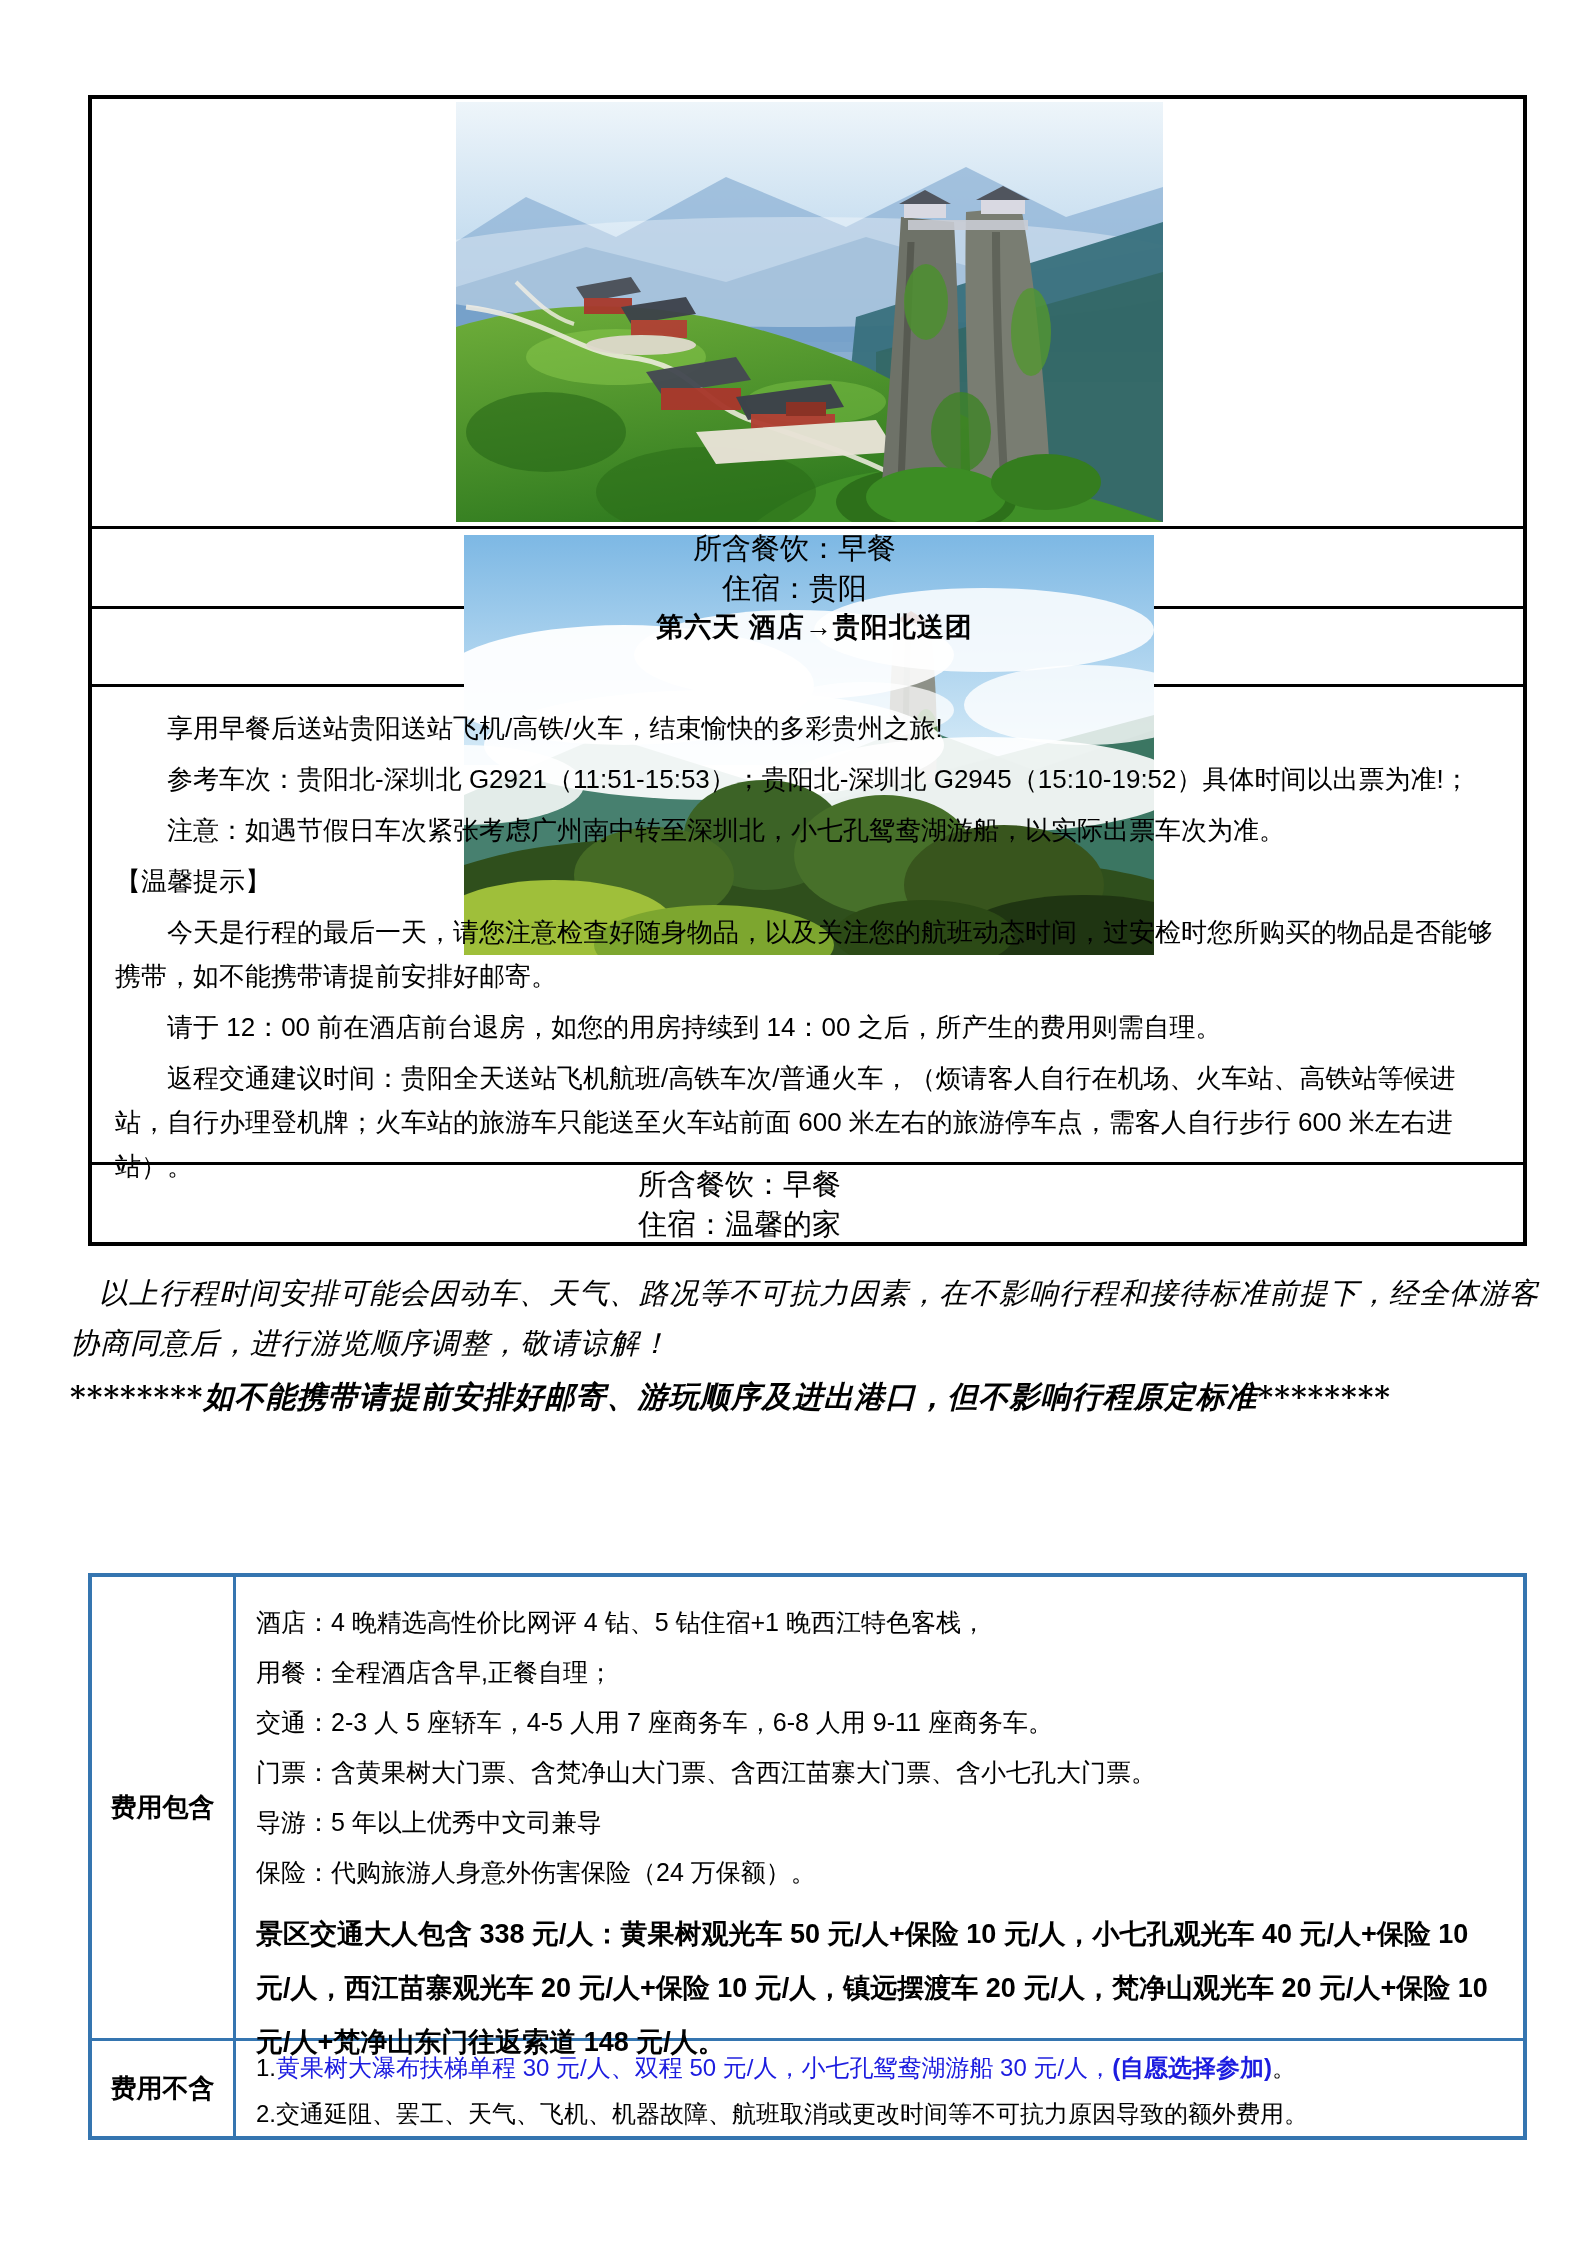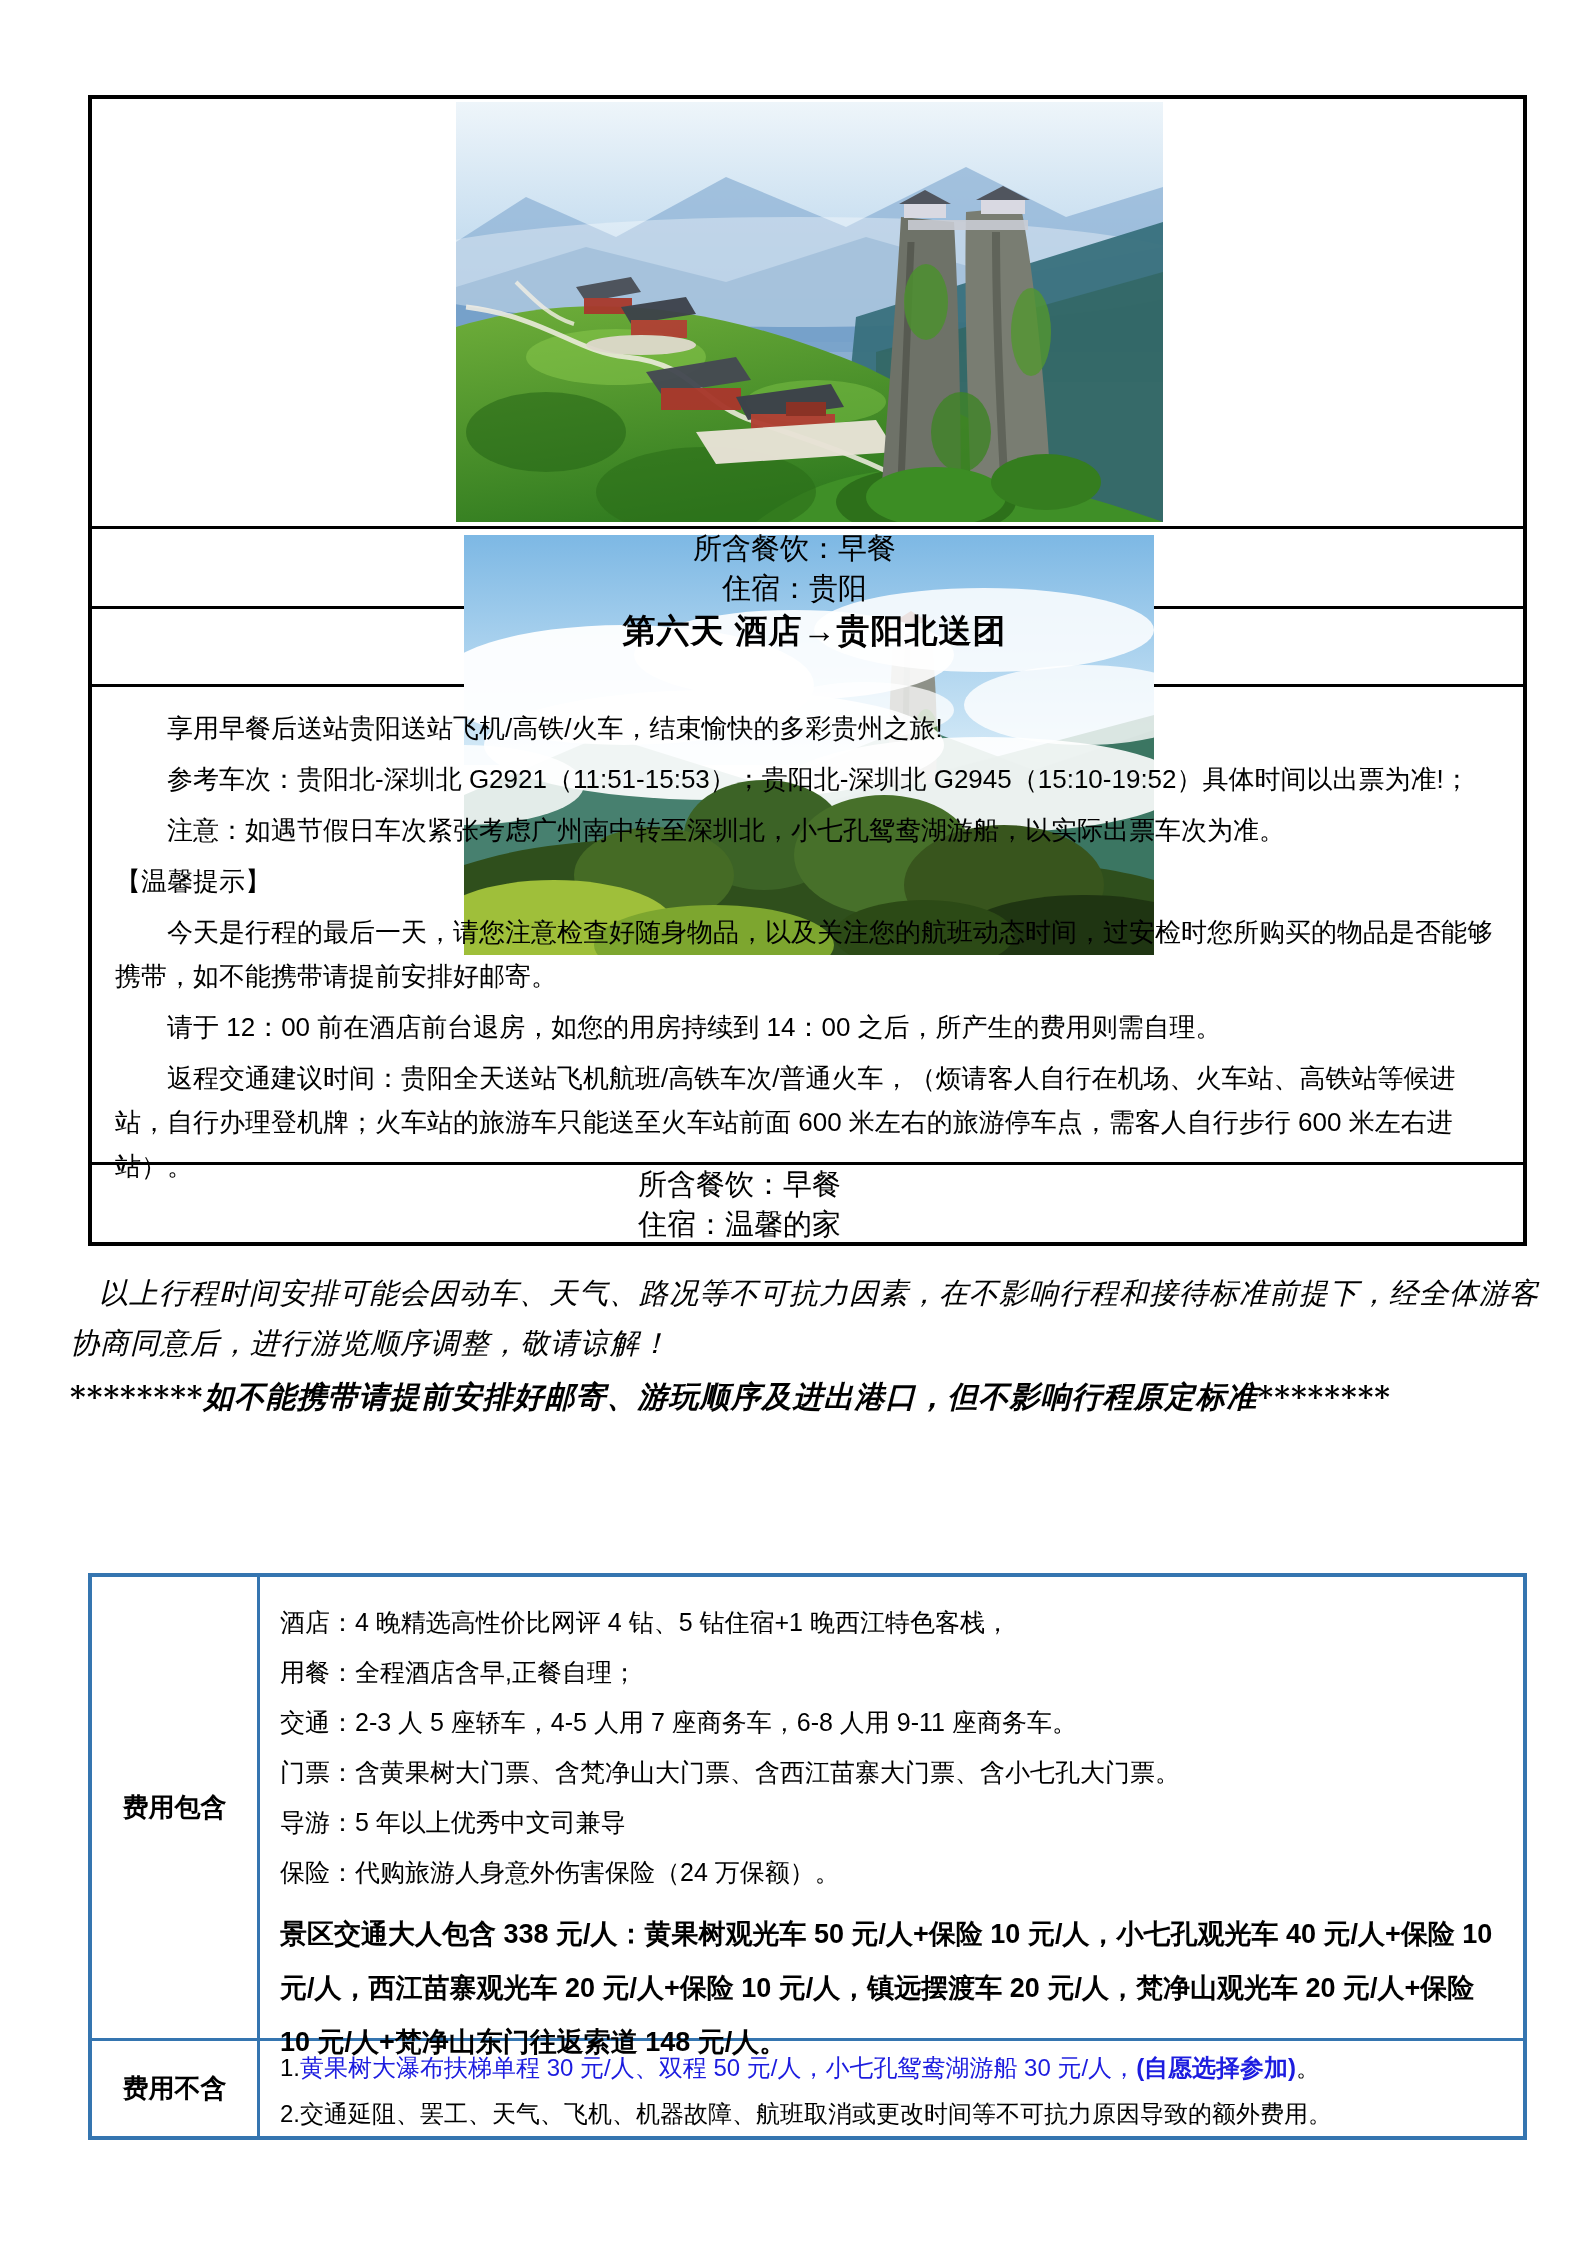--- a/index.html
+++ b/index.html
@@ -10,37 +10,37 @@
   .itinerary-table { position:absolute; left:88px; top:95px; width:1439px; border:4px solid #000; background:#fff; }
   .row { border-top:3px solid #000;flex-direction:column; }
   .row:first-child { border-top:none; }
 
   .row-photos { height:427px; display:flex; gap:13px; padding:3px 9px 3px 12px; align-items:center; }
   .photo { flex:none; display:block; }
 
   .row-meal { height:80px; display:flex; align-items:center; justify-content:space-between; font-size:29px; padding:0 40px 0 14px; }
   .row-meal.bottom { padding-right:150px; }
 
-  .row-daytitle { height:78px; display:flex; align-items:center; font-size:33px; font-weight:bold; padding-left:14px; letter-spacing:1px; }
+  .row-daytitle { height:78px; display:flex; align-items:center; font-size:27px; font-weight:bold; padding-left:14px; letter-spacing:1px; }
 
   .row-body { height:478px; padding:12px 16px 0 16px; font-size:26px; line-height:44px; }
   .row-body p { margin:7px; }
   .row-body p.indent { text-indent:2em; }
 
   
   .notice { position:absolute; left:70px; top:1268px; width:1470px;
             font-family:"DejaVu Serif","Liberation Serif",serif; font-style:italic; }
   .notice-adjust { font-size:29px; line-height:50px; text-indent:1em; letter-spacing:1px; }
   .notice-stars  { font-size:30px; line-height:50px; font-weight:bold; margin-top:4px; letter-spacing:1px; }
 
   
   .cost-table { position:absolute; left:88px; top:1573px; width:1439px; border:4px solid #3575B0; background:#fff; }
   .cost-row { display:flex; }
   .cost-row + .cost-row { border-top:3px solid #3575B0; }
-  .cost-label { flex:none; width:168px; border-right:3px solid #3575B0; display:flex; align-items:center; justify-content:center; font-size:26px; font-weight:bold; }
+  .cost-label { flex:none; width:144px; border-right:3px solid #3575B0; display:flex; align-items:center; justify-content:center; font-size:26px; font-weight:bold; }
   .cost-content { flex:1; padding:20px 20px 0 20px; }
   .cost-row.included { height:461px; }
   .cost-row.excluded { height:98px; }
   .cost-item { font-size:25px; line-height:50px; }
   .cost-highlight { font-size:27px; font-weight:bold; line-height:54px; margin-top:10px; }
   .cost-row.excluded .cost-content { padding:4px 20px 0 20px; }
   .excluded-line { font-size:24px; line-height:46px; }
   .blue-text { color:#1C1CDF; }
   .blue-bold { color:#1C1CDF; font-weight:bold; }
 </style>

